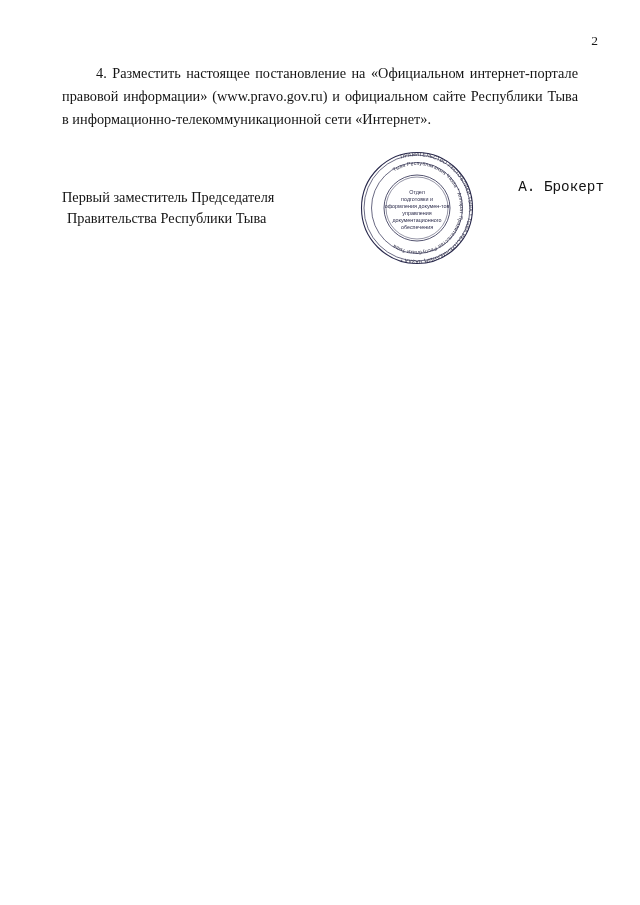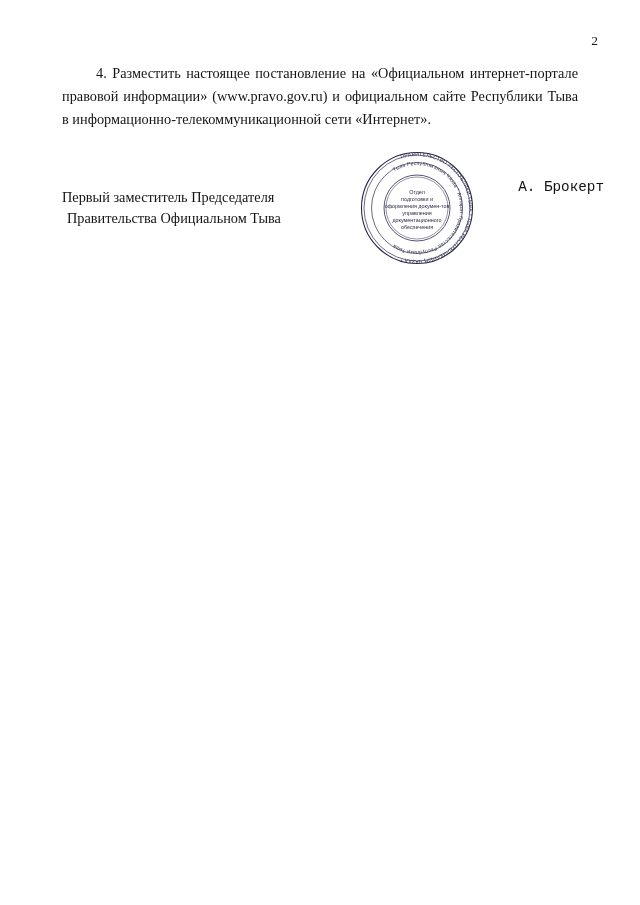--- a/index.html
+++ b/index.html
@@ -94,21 +94,21 @@
 <body>
 
 <div class="page">
 
   <div class="page-number">2</div>
 
   <div class="body-text">4. Разместить настоящее постановление на «Официальном интернет-портале правовой информации» (www.pravo.gov.ru) и официальном сайте Республики Тыва в информационно-телекоммуникационной сети «Интернет».</div>
 
   <div class="signature-block">
     <div class="line1">Первый заместитель Председателя</div>
-    <div class="line2">Правительства Официальном Тыва</div>
+    <div class="line2">Правительства Республики Тыва</div>
   </div>
 
   <div class="signer-name">А. Брокерт</div>
 
   <div class="stamp">
     <svg viewBox="0 0 126 126" xmlns="http://www.w3.org/2000/svg">
       <defs>
         <path id="ringOuter" d="M 63,63 m -52,0 a 52,52 0 1,1 104,0 a 52,52 0 1,1 -104,0"></path>
         <path id="ringInner" d="M 63,63 m -43,0 a 43,43 0 1,1 86,0 a 43,43 0 1,1 -86,0"></path>
       </defs>

